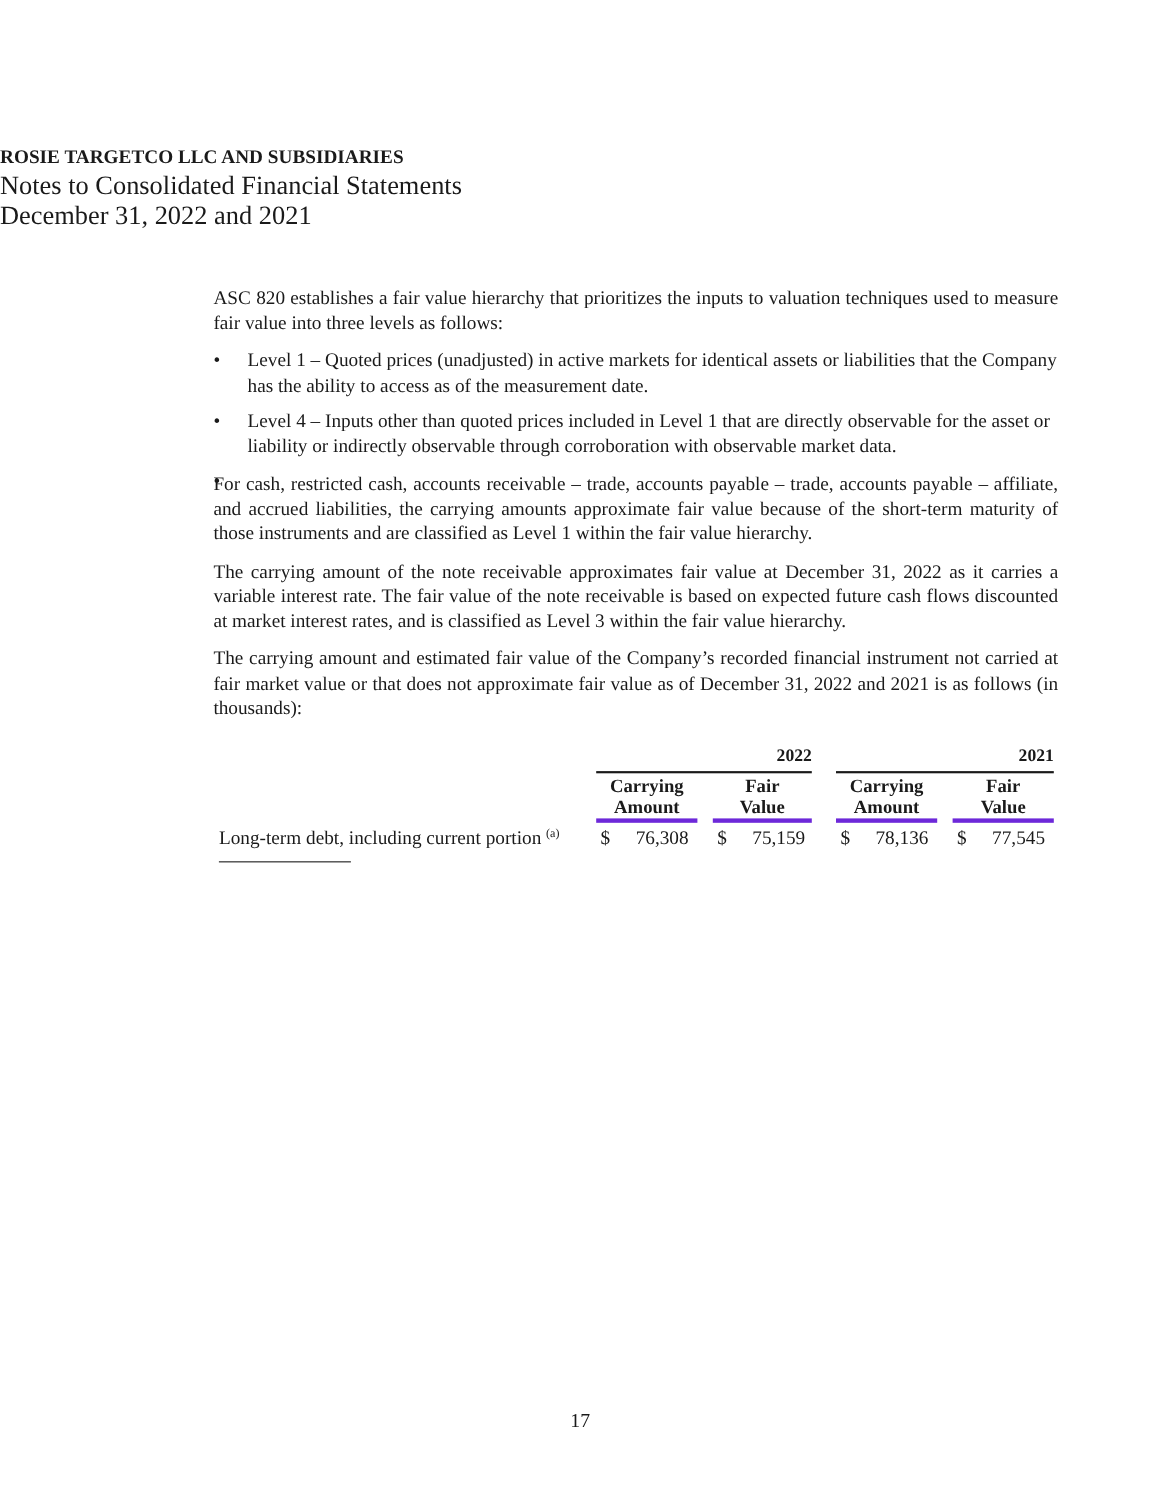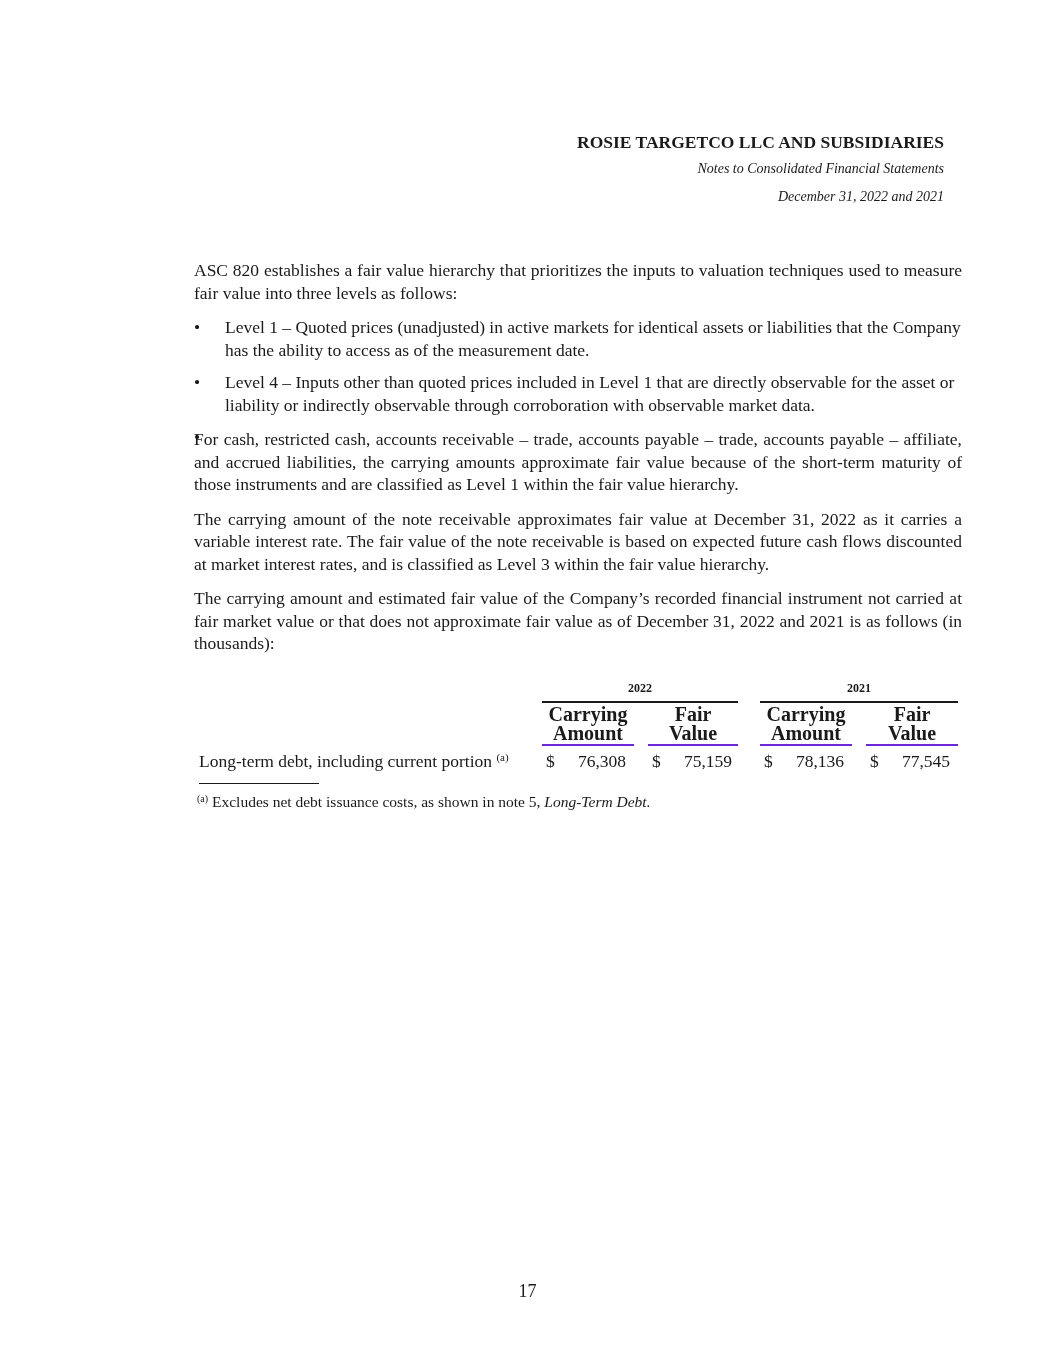--- a/index.html
+++ b/index.html
@@ -1,36 +1,36 @@
 <!DOCTYPE html>
 <html><head>
 <meta charset="utf-8">
 <style>
   html, body { margin: 0; padding: 0; background: #ffffff; }
   body {
     width: 1055px; height: 1365px; position: relative; overflow: hidden;
     font-family: "Liberation Serif", "DejaVu Serif", serif;
     color: #1a1a1a;
   }
-  .header { position: absolute; top: 129px; left: 0; width: 944px; text-align: right; }
+  .header { position: absolute; top: 129px; left: 0; width: 944px; text-align: left; }
   .company { font-weight: bold; font-size: 17.5px; line-height: 26px; }
-  .subtitle { font-size: 14px; line-height: 28px; font-style: italic; }
+  .subtitle { font-size: 24px; line-height: 28px; }
   .body-text {
     position: absolute; left: 194px; width: 768px; top: 259px;
     font-size: 17.5px; line-height: 22.5px;
   }
   p { margin: 0 0 12px 0; text-align: justify; }
   ul.levels { list-style: none; margin: 0 0 12px 0; padding: 0; }
   ul.levels li { position: relative; padding-left: 31px; margin: 0 0 10px 0; text-align: left; }
   ul.levels li .bullet { position: absolute; left: 0; top: 0; }
 
   .table-wrap { position: relative; height: 100px; margin-top: 22px; }
   .col { position: absolute; font-weight: bold; text-align: center; }
-  .year { top: 0; height: 24px; line-height: 22px; font-size: 12px; border-bottom: 2px solid #1a1a1a; }
-  .sub { top: 28px; line-height: 19px; font-size: 20px; border-bottom: 2px solid #6d28d9; padding-bottom: 1px; }
+  .year { top: 0; height: 24px; line-height: 22px; font-size: 16px; border-bottom: 2px solid #1a1a1a; text-align: right; }
+  .sub { top: 28px; line-height: 19px; font-size: 17px; border-bottom: 4px solid #6d28d9; padding-bottom: 1px; }
   .row-label { position: absolute; left: 5px; top: 73px; white-space: nowrap; }
   sup { font-size: 11px; vertical-align: 6px; line-height: 0; }
   .val { position: absolute; top: 73px; white-space: nowrap; }
   .val .dollar { position: absolute; left: 0; }
   .val .num { position: absolute; right: 0; }
   .fn-rule { position: absolute; left: 5px; top: 106px; width: 120px; border-top: 1px solid #1a1a1a; }
   .footnote { position: absolute; left: 3px; top: 114px; font-size: 15.5px; white-space: nowrap; }
   .footnote sup { font-size: 10px; vertical-align: 5px; }
   .after-table { margin-top: 50px; }
 
@@ -102,20 +102,17 @@
     <div class="val" style="left:570px;width:80px;">
       <span class="dollar">$</span>
       <span class="num">78,136</span>
     </div>
     <div class="val" style="left:676px;width:80px;">
       <span class="dollar">$</span>
       <span class="num">77,545</span>
     </div>
 
     <div class="fn-rule"></div>
-    <div class="footnote">
-      <sup>(a)</sup><span> Excludes net debt issuance costs, as shown in note 5, </span><em>Long-Term Debt.</em>
-    </div>
   </div>
 
 </div>
 
 <div class="page-number">17</div>
 
 </body></html>

